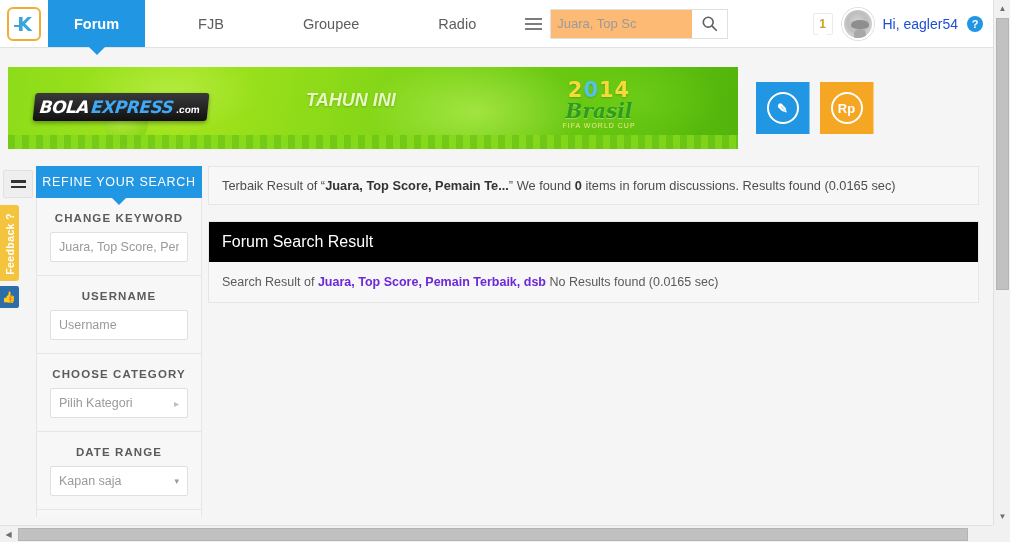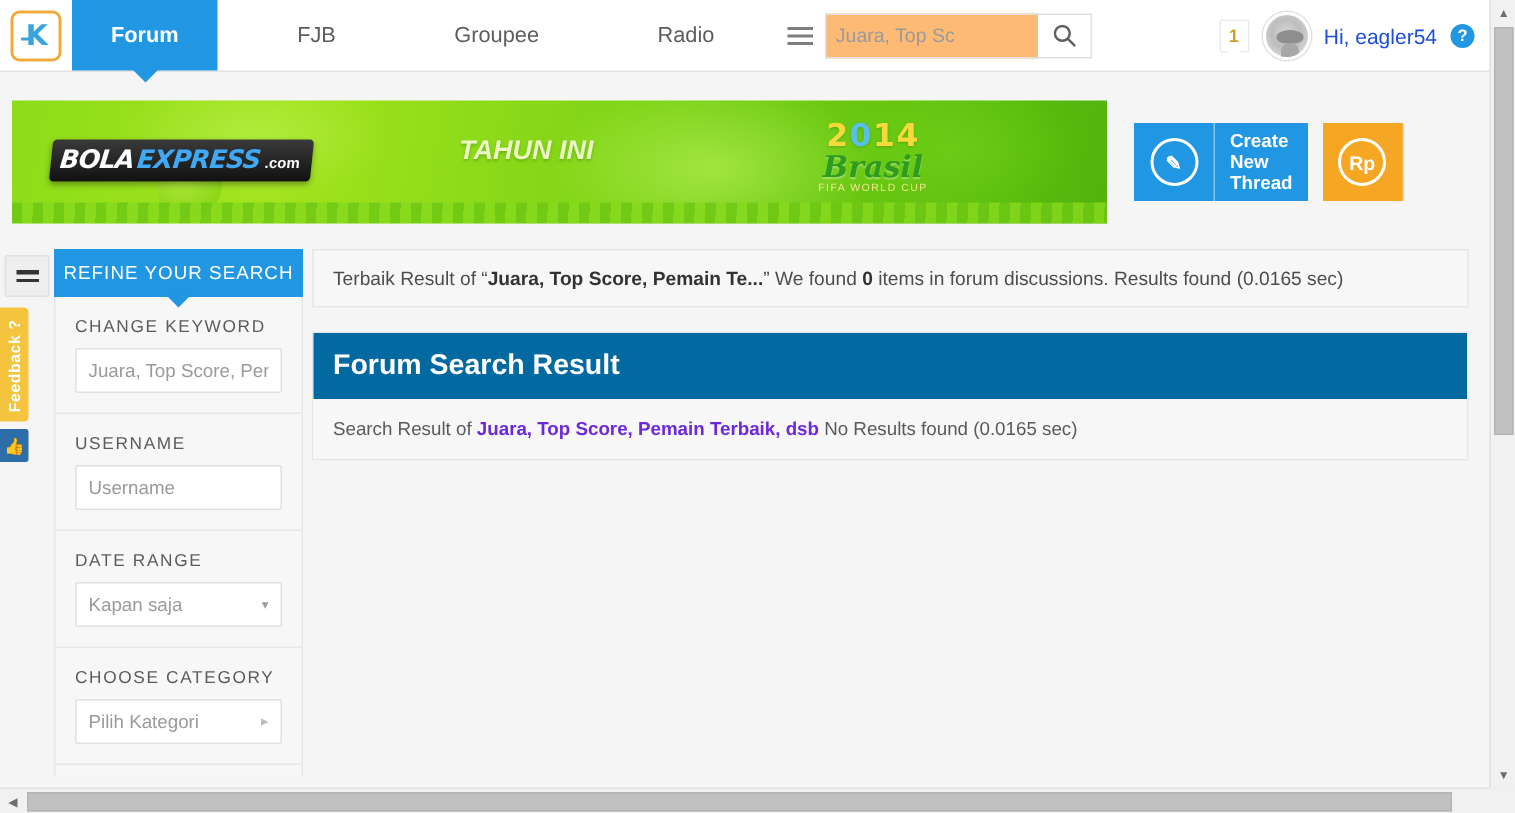--- a/index.html
+++ b/index.html
@@ -275,21 +275,21 @@
     font-family: "Liberation Sans", sans-serif;
     font-style: italic;
     font-weight: bold;
     font-size: 18px;
     line-height: 23px;
     text-shadow: 0 1px 2px rgba(70,140,10,.5);
   }
   .ad-headline .l2 { padding-left: 58px; display: block; }
   .wc-logo {
     position: absolute;
-    right: 96px; top: 12px;
+    right: 79px; top: 12px;
     width: 120px; height: 66px;
     text-align: center;
   }
   .wc-2014 {
     font-family: "DejaVu Sans", sans-serif;
     font-size: 21px; font-weight: bold;
     color: #f6d93a;
     letter-spacing: 1px;
     line-height: 22px;
     text-shadow: 0 1px 2px rgba(0,0,0,.18);
@@ -394,24 +394,25 @@
     border: 1px solid #e6e6e6;
     border-top: none;
   }
   .filter-block {
     padding: 14px 13px 13px;
     border-bottom: 1px solid #e6e6e6;
   }
   .filter-block:last-child { border-bottom: none; }
   .filter-label {
     font-size: 11.5px;
-    font-weight: normal;
+    font-weight: bold;
     letter-spacing: 1.1px;
     color: #5b5b5b;
     margin-bottom: 8px;
+    text-align: center;
   }
   .filter-input, .filter-select {
     width: 100%;
     height: 30px;
     background: #ffffff;
     border: 1px solid #e0e0e0;
     border-radius: 2px;
     font-size: 12.5px;
     color: #9a9a9a;
     padding: 0 8px;
@@ -442,24 +443,24 @@
     font-size: 12.8px;
     color: #4d4d4d;
     margin-bottom: 16px;
   }
   .result-bar b { color: #333; }
   .panel {
     border: 1px solid #e6e6e6;
     background: #ffffff;
   }
   .panel-head {
-    background: #0369a1;
+    background: #000000;
     color: #fff;
-    font-size: 19px;
-    font-weight: bold;
+    font-size: 16px;
+    font-weight: normal;
     padding: 11px 13px;
   }
   .panel-body {
     background: #f7f7f7;
     padding: 13px;
     font-size: 12.5px;
     color: #5a5a5a;
   }
   .panel-body b { color: #6d28d9; }
 
@@ -636,23 +637,20 @@
         </div>
       </div>
 
       <div class="cta-zone">
         <div class="cta cta-blue">
           <div class="cta-ico">
             <div class="cta-circle">
               <span>✎</span>
             </div>
           </div>
-          <div class="cta-label">Create
-New
-Thread</div>
         </div>
         <div class="cta cta-orange">
           <div class="cta-ico">
             <div class="cta-circle">
               <span>Rp</span>
             </div>
           </div>
         </div>
       </div>
     </div>
@@ -674,32 +672,32 @@
             <div class="filter-label">CHANGE KEYWORD</div>
             <input class="filter-input" type="text" placeholder="Juara, Top Score, Pen" style="">
           </div>
 
           <div class="filter-block">
             <div class="filter-label">USERNAME</div>
             <input class="filter-input" type="text" placeholder="Username" style="">
           </div>
 
           <div class="filter-block">
+            <div class="filter-label">CHOOSE CATEGORY</div>
+            <div class="filter-select">
+              <span>Pilih Kategori</span>
+              <span class="sel-caret-r">▸</span>
+            </div>
+          </div>
+
+          <div class="filter-block">
             <div class="filter-label">DATE RANGE</div>
             <div class="filter-select">
               <span>Kapan saja</span>
               <span class="sel-caret-d">▾</span>
-            </div>
-          </div>
-
-          <div class="filter-block">
-            <div class="filter-label">CHOOSE CATEGORY</div>
-            <div class="filter-select">
-              <span>Pilih Kategori</span>
-              <span class="sel-caret-r">▸</span>
             </div>
           </div>
 
           <div class="btn-block">
             
           </div>
         </div>
       </div>
 
       <div class="main-col">

